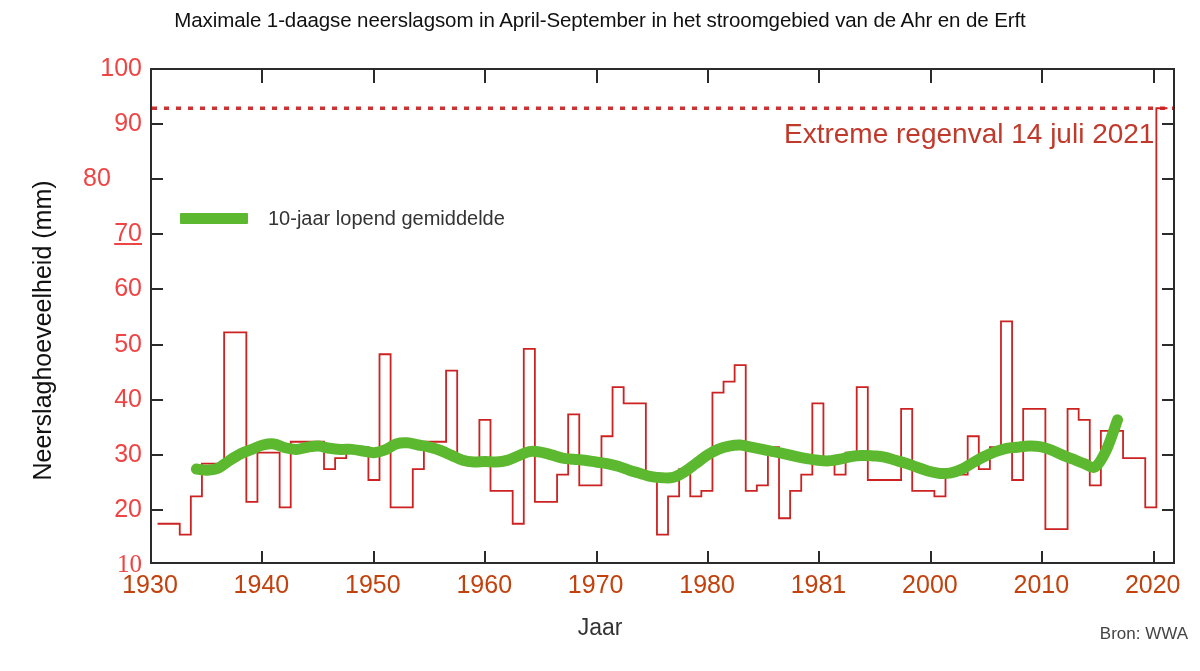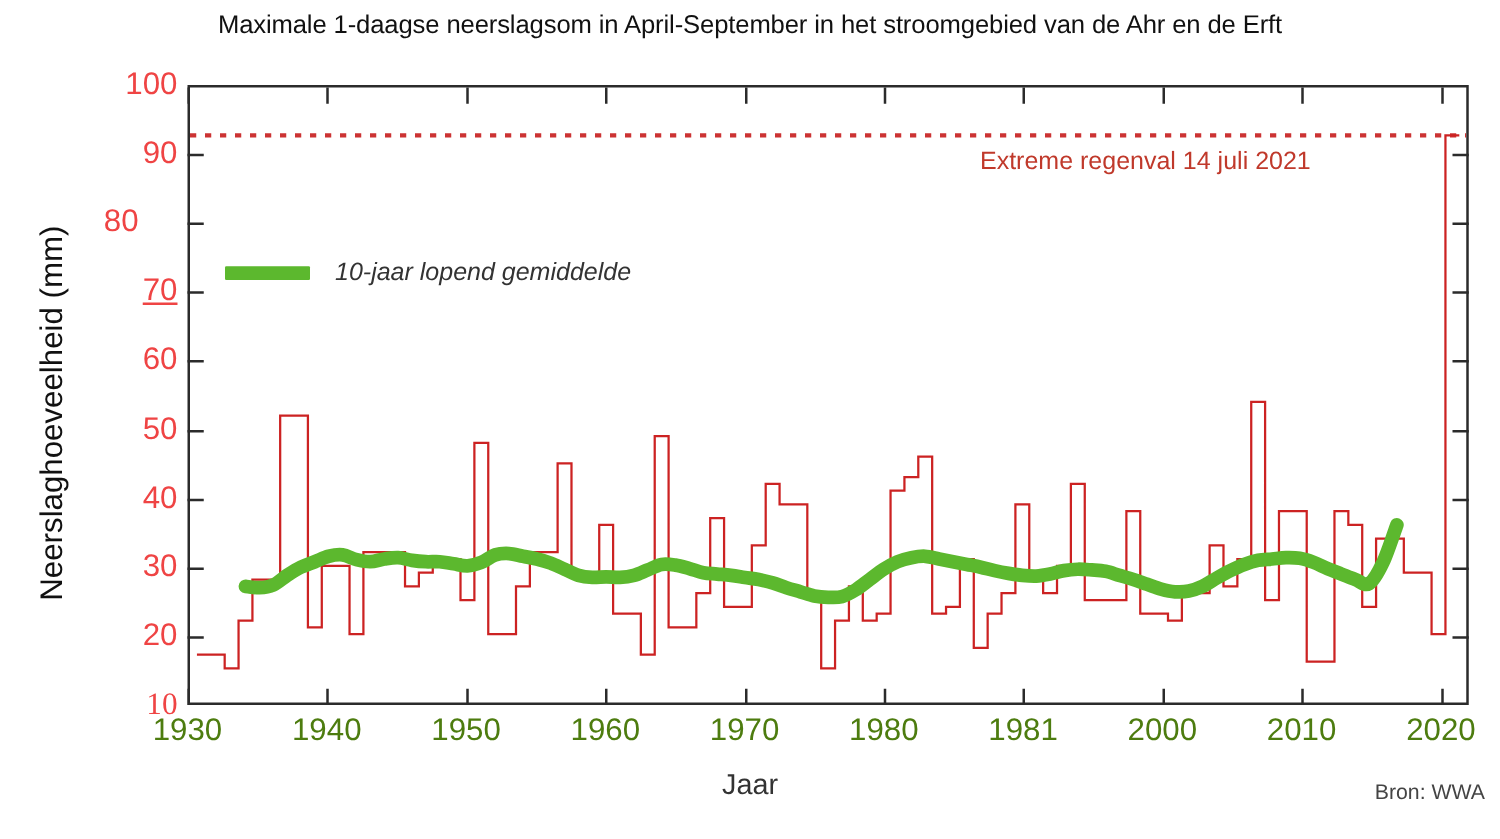--- a/index.html
+++ b/index.html
@@ -31,21 +31,21 @@
     font-size:25px; color:#ef4444; line-height:1;
   }
   .ytick-mark{
     position:absolute; left:150px; width:13px; height:0;
     border-top:2px solid #2b2b2b;
   }
 
   
   .xtick-label{
     position:absolute; top:572px; width:120px; text-align:center;
-    font-size:25px; color:#4d7c0f; line-height:1;
+    font-size:25px; color:#c2410c; line-height:1;
   }
   .xtick-mark{
     position:absolute; top:551px; width:0; height:13px;
     border-left:2px solid #2b2b2b;
   }
 
   .ylabel{
     position:absolute; left:-188px; top:316px;
     width:460px; text-align:center;
     transform:rotate(-90deg); transform-origin:center center;
@@ -58,25 +58,25 @@
   .source{
     position:absolute; right:12px; top:624px;
     font-size:17px; color:#444;
   }
 
   .legend{
     position:absolute; left:178px; top:205px;
     display:flex; align-items:center; gap:20px;
   }
   .legend-swatch{ width:68px;height:11px;background:#5cb82e;border-radius:1px; }
-  .legend-text{ font-size:20px; color:#333;font-style:italic; }
+  .legend-text{ font-size:20px; color:#333; }
 
   .threshold-note{
     position:absolute; left:782px; top:116px;
-    font-size:20px; color:#c0392b; white-space:nowrap;
+    font-size:28px; color:#c0392b; white-space:nowrap;
   }
 </style>
 </head>
 <body>
 
 <div id="root">
 
   <div class="chart-title">Maximale 1-daagse neerslagsom in April-September in het stroomgebied van de Ahr en de Erft</div>
 
   <div id="plot">

